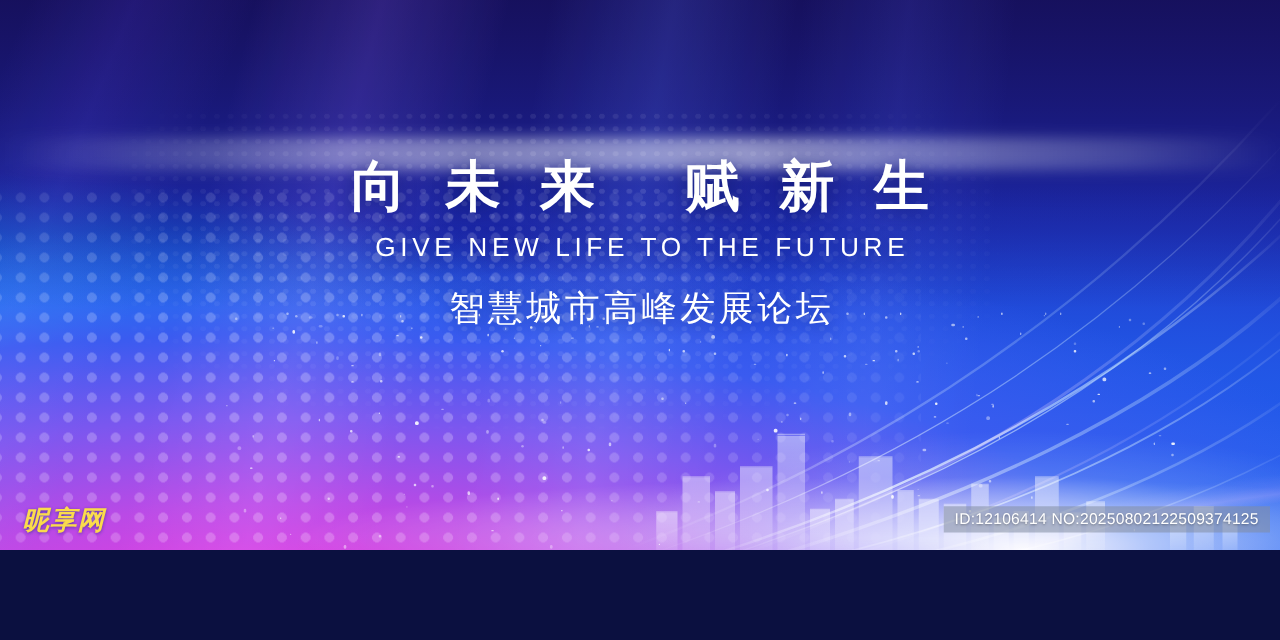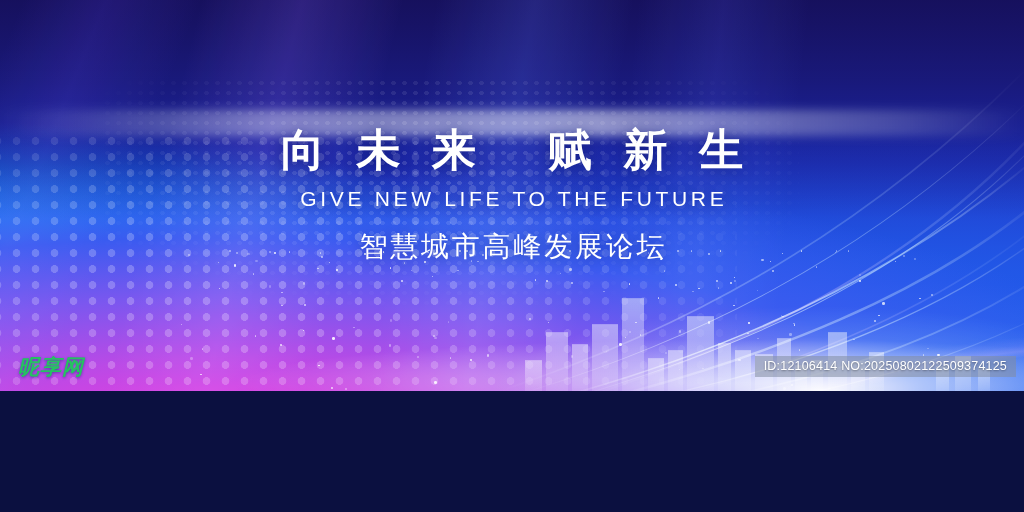--- a/index.html
+++ b/index.html
@@ -1,20 +1,20 @@
 <!DOCTYPE html>
 <html><head>
 <meta charset="utf-8">
 <style>
   html,body{margin:0;padding:0;background:#0b1040;}
   body{font-family:"Liberation Sans","DejaVu Sans",sans-serif;}
 
   #poster{
     position:relative;
-    width:1024px;height:391px;
+    width:1024px;height:440px;
     overflow:hidden;
     background:#1b1fa0;
   }
   .layer{position:absolute;inset:0;pointer-events:none;}
 
   
   .bg-base{
     background:
       radial-gradient(140% 110% at 22% 118%, #ff3df0 0%, #e03fe0 12%, #b94ae6 24%, #7b57ef 38%, #3a5bf0 52%, rgba(40,70,230,0) 70%),
       radial-gradient(120% 95% at -8% 86%, #00c8ff 0%, #00b0f8 16%, #0f8cf3 32%, rgba(20,90,230,0) 58%),
@@ -118,21 +118,21 @@
   }
 
   
   .wm{
     position:absolute;left:18px;bottom:10px;
     display:flex;align-items:center;gap:9px;
     opacity:.97;
   }
   .wm-logo{
     font-size:21px;font-weight:700;font-style:italic;
-    color:#22c55e;letter-spacing:1px;
+    color:#fde047;letter-spacing:1px;
     text-shadow:0 1px 3px rgba(0,40,110,.55);
   }
   .wm-url{
     font-size:17px;font-weight:700;font-style:italic;
     color:#fff;letter-spacing:.2px;
     text-shadow:0 1px 3px rgba(0,40,110,.55);
   }
   .idtag{
     position:absolute;right:8px;bottom:14px;
     background:rgba(130,140,160,.55);

